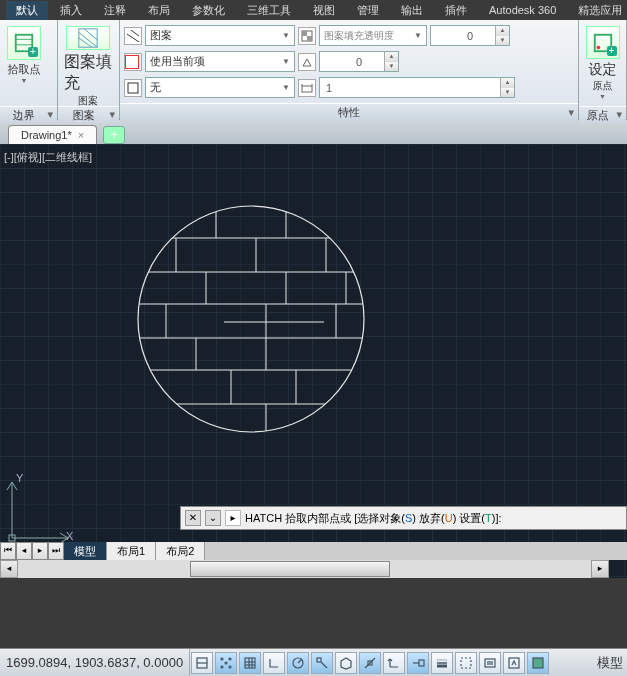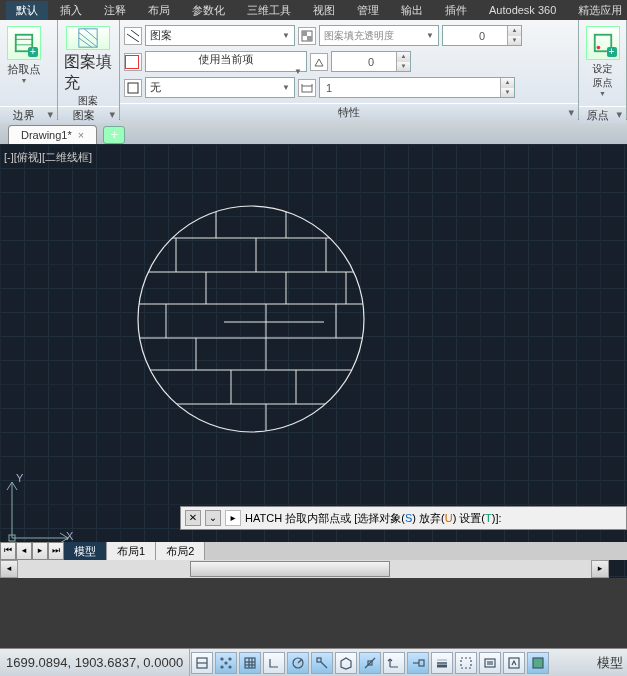--- a/index.html
+++ b/index.html
@@ -151,37 +151,37 @@
             <span>图案</span>
             <span class="dar">▼</span>
           </div>
         <span class="smico">
             <svg width="12" height="12">
               <rect x="1" y="1" width="10" height="10" fill="none" stroke="#666"></rect>
               <rect x="1" y="1" width="5" height="5" fill="#999"></rect>
               <rect x="6" y="6" width="5" height="5" fill="#999"></rect>
             </svg>
           </span>
-        <div class="dd" style="width:120px;">
+        <div class="dd" style="width:108px;">
             <span style="color:#888;font-size:10px;">图案填充透明度</span>
             <span class="dar">▼</span>
           </div>
         <div class="num" style="width:80px;">
             <span style="margin:0 auto;">0</span>
             <div class="spin">
               <div>▲</div>
               <div>▼</div>
             </div>
           </div>
       </div>
       <div class="rrow">
         <span class="smico hatch">
             <span class="sw" style="background:#fff;border-color:#e33;"></span>
           </span>
-        <div class="dd" style="width:162px;flex-direction:column;">
+        <div class="dd" style="width:150px;">
             <span class="sw" style="background:#fff;"></span>
             <span>使用当前项</span>
             <span class="dar">▼</span>
           </div>
         <span class="smico">
             <svg width="12" height="12">
               <path d="M2 10 L10 10 L6 3 Z" fill="none" stroke="#666"></path>
             </svg>
           </span>
         <div class="num" style="width:80px;">
@@ -225,21 +225,21 @@
   <div class="panel" style="width:48px;">
     <div class="panel-body">
         <div class="big-btn" style="width:40px;">
       <div class="ico">
             <svg viewBox="0 0 24 24">
               <rect x="3" y="3" width="18" height="18" fill="none" stroke="#3a6" stroke-width="2"></rect>
               <circle cx="7" cy="17" r="2" fill="#e33"></circle>
             </svg>
             <div class="plus">+</div>
           </div>
-      <span style="font-size:10px;">设定</span>
+      <span style="font-size:14px;">设定</span>
       <span style="font-size:10px;">原点</span>
       <span class="arr">▼</span>
     </div>
       </div>
     <div class="panel-title"><span>原点</span><span class="exp">▾</span></div>
   </div>
 </div>
 
 <div class="doc-tabs">
   <div class="doc-tab">

